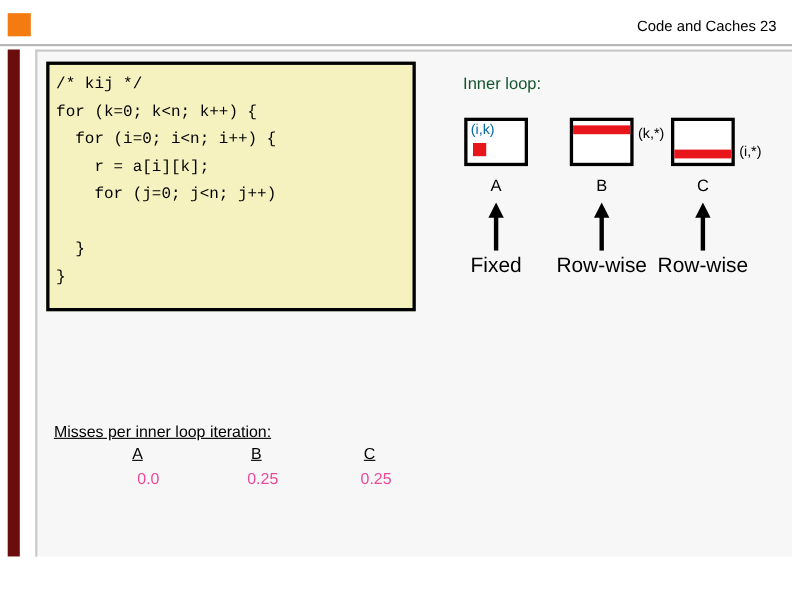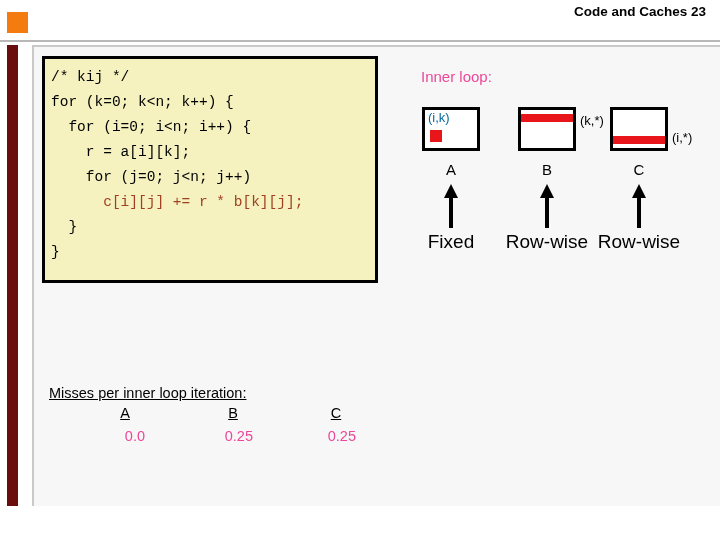--- a/index.html
+++ b/index.html
@@ -32,23 +32,23 @@
   #page-title {
     position: absolute;
     left: 36px; top: 9px;
     font-size: 19px;
     color: #000000;
     letter-spacing: 0px;
     white-space: nowrap;
   }
   #header-right {
     position: absolute;
-    right: 14px; top: 4px;
+    right: 14px; top: 16px;
     font-size: 13.5px;
-    font-weight: bold;
+    font-weight: normal;
     color: #000000;
     white-space: nowrap;
   }
   #header-rule {
     position: absolute;
     left: 0; top: 40px;
     width: 720px; height: 2px;
     background: #b8b8b8;
   }
 
@@ -88,21 +88,21 @@
     white-space: pre;
     margin: 0;
   }
   .code-accent { color: #A04020; }
 
   
   #inner-loop-label {
     position: absolute;
     left: 421px; top: 68px;
     font-size: 15px;
-    color: #ec4899;
+    color: #14532d;
     white-space: nowrap;
   }
 
   .matrix-box {
     position: absolute;
     background: #ffffff;
     border: 3px solid #000000;
     box-sizing: border-box;
   }
   #matrix-a-box { left: 422px; top: 107px; width: 58px; height: 44px; }
@@ -233,21 +233,21 @@
 <div id="left-rail"></div>
 
 <div id="content-panel"></div>
 
 <div id="code-box">
   <pre id="code-text"><span>/* kij */
 for (k=0; k&lt;n; k++) {
   for (i=0; i&lt;n; i++) {
     r = a[i][k];
     for (j=0; j&lt;n; j++)
-      </span><span class="code-accent">c[i][j] += r * b[k][j];</span><span>
+      </span><span>
   }
 }</span></pre>
 </div>
 
 <div id="inner-loop-label">Inner loop:</div>
 
 <div class="matrix-box" id="matrix-a-box">
   <div class="matrix-coord-inside">(i,k)</div>
   <div id="matrix-a-cell"></div>
 </div>

